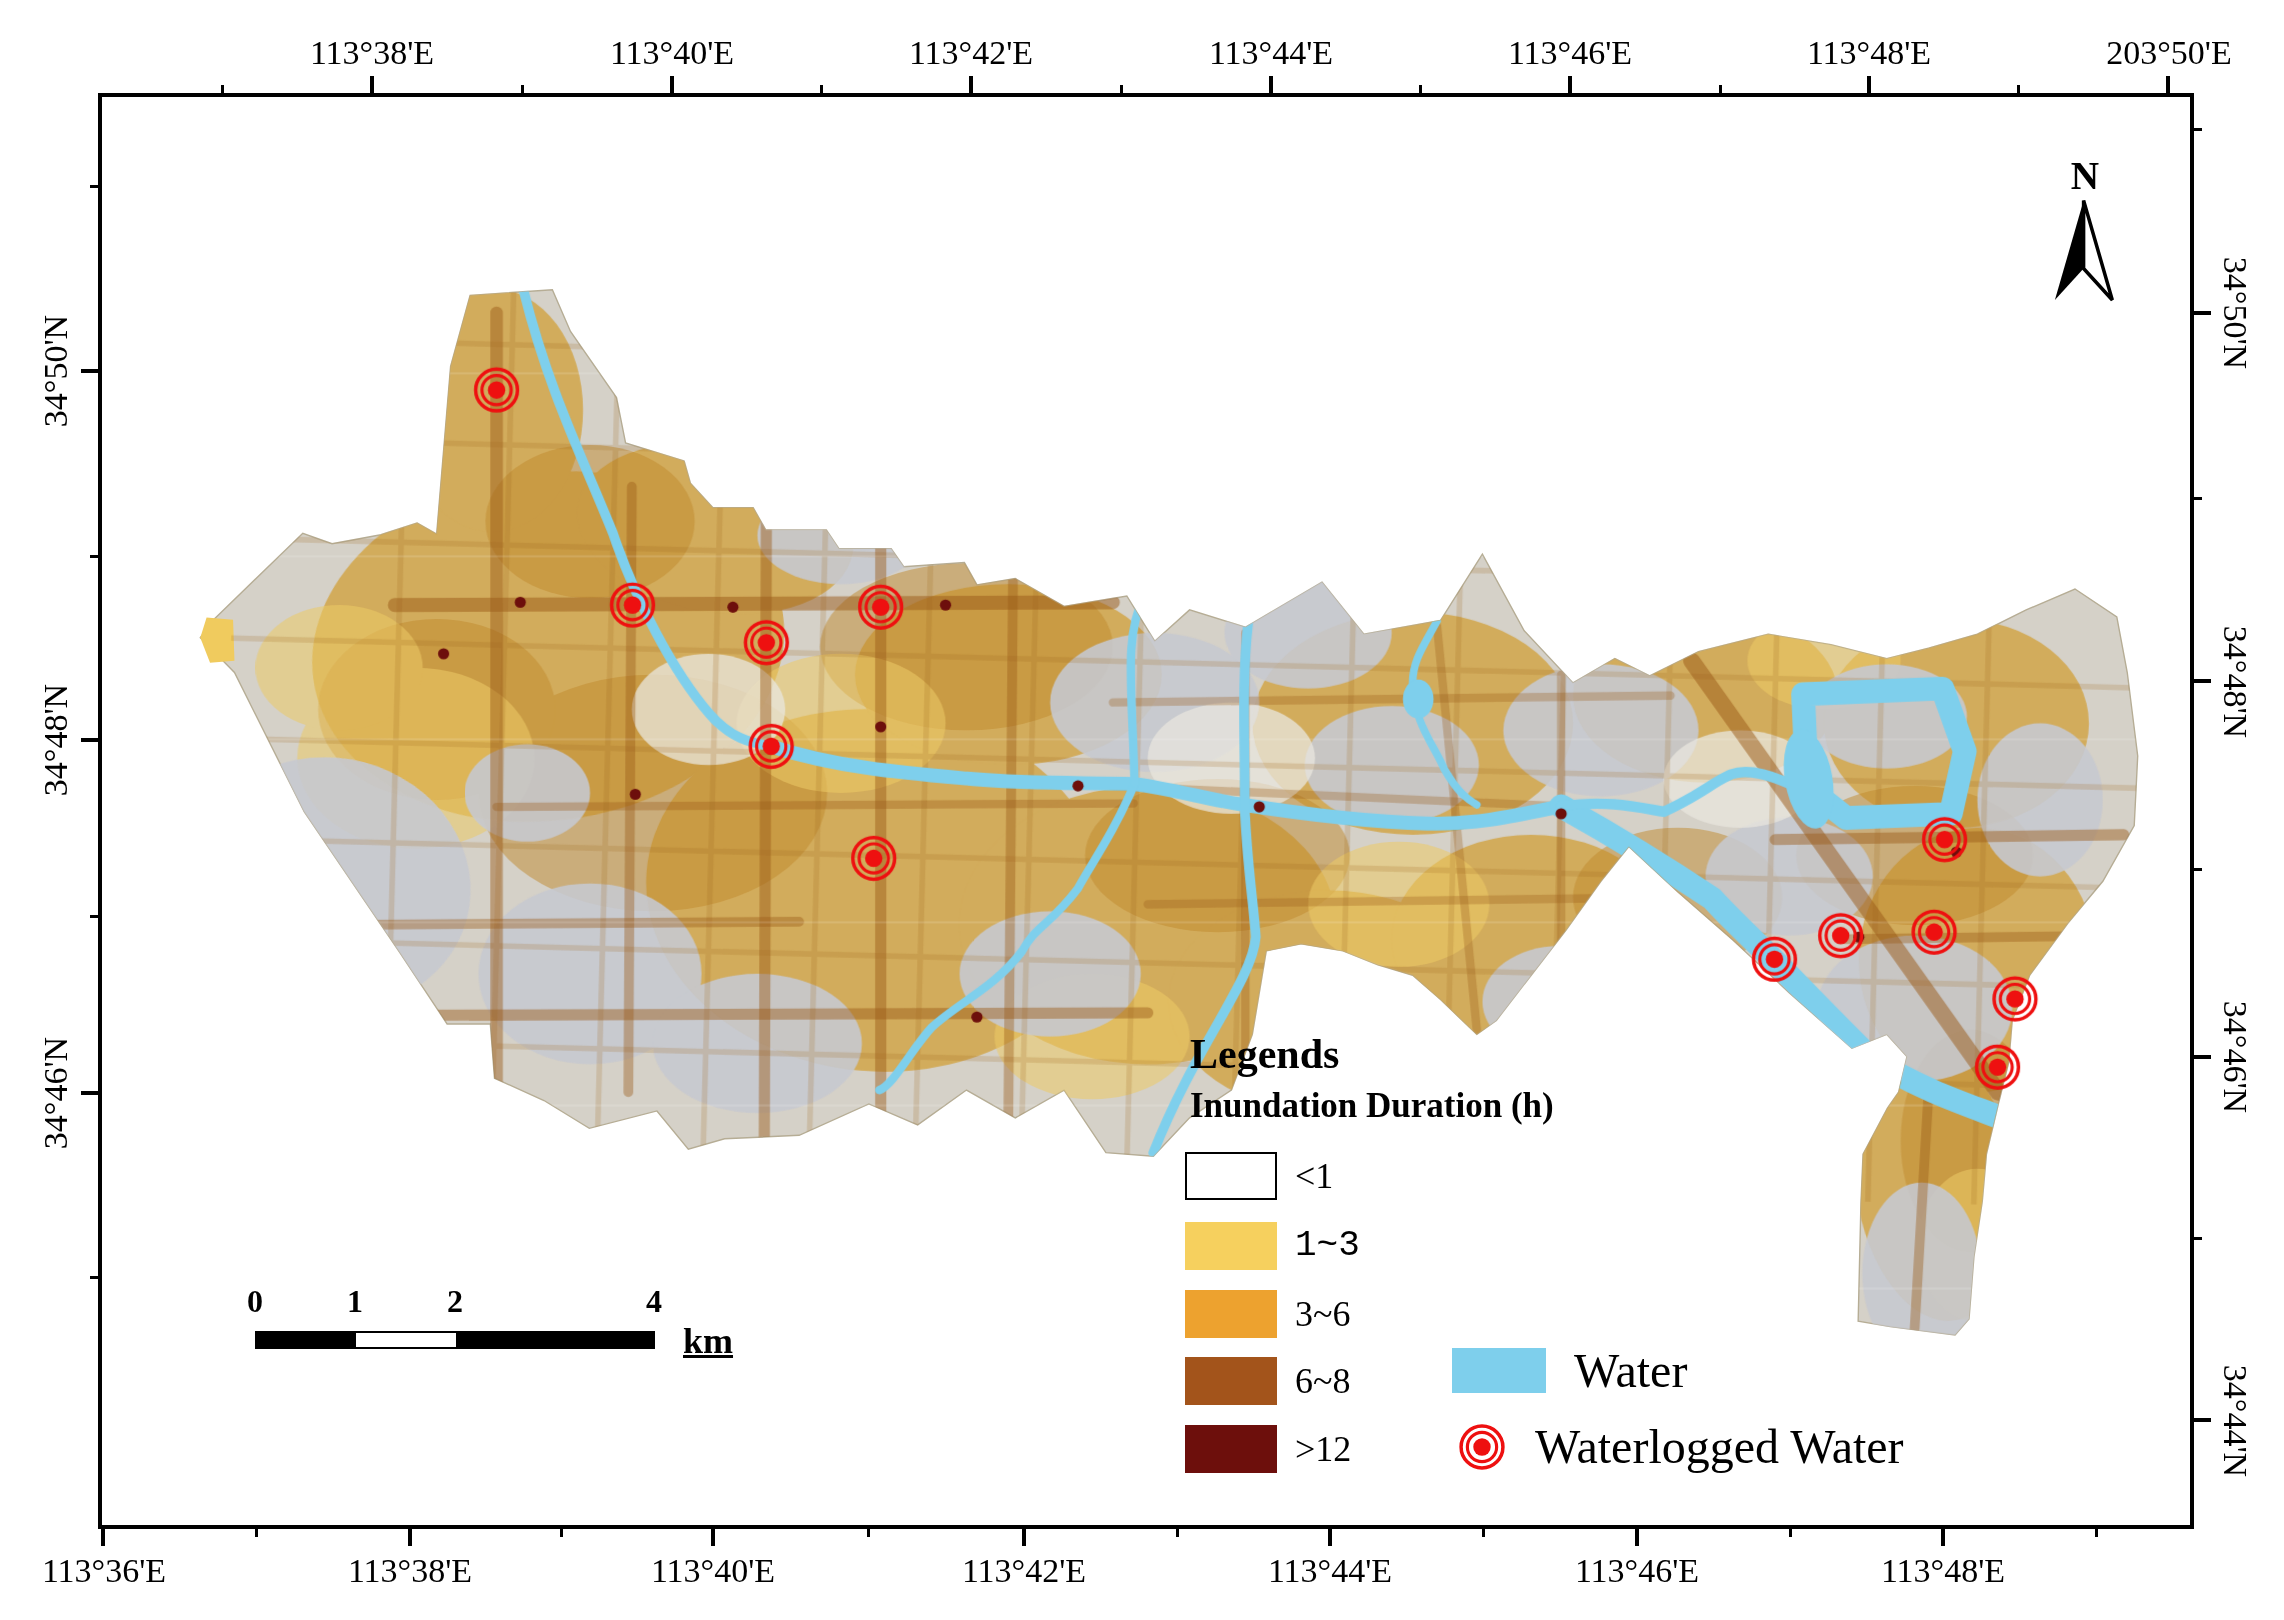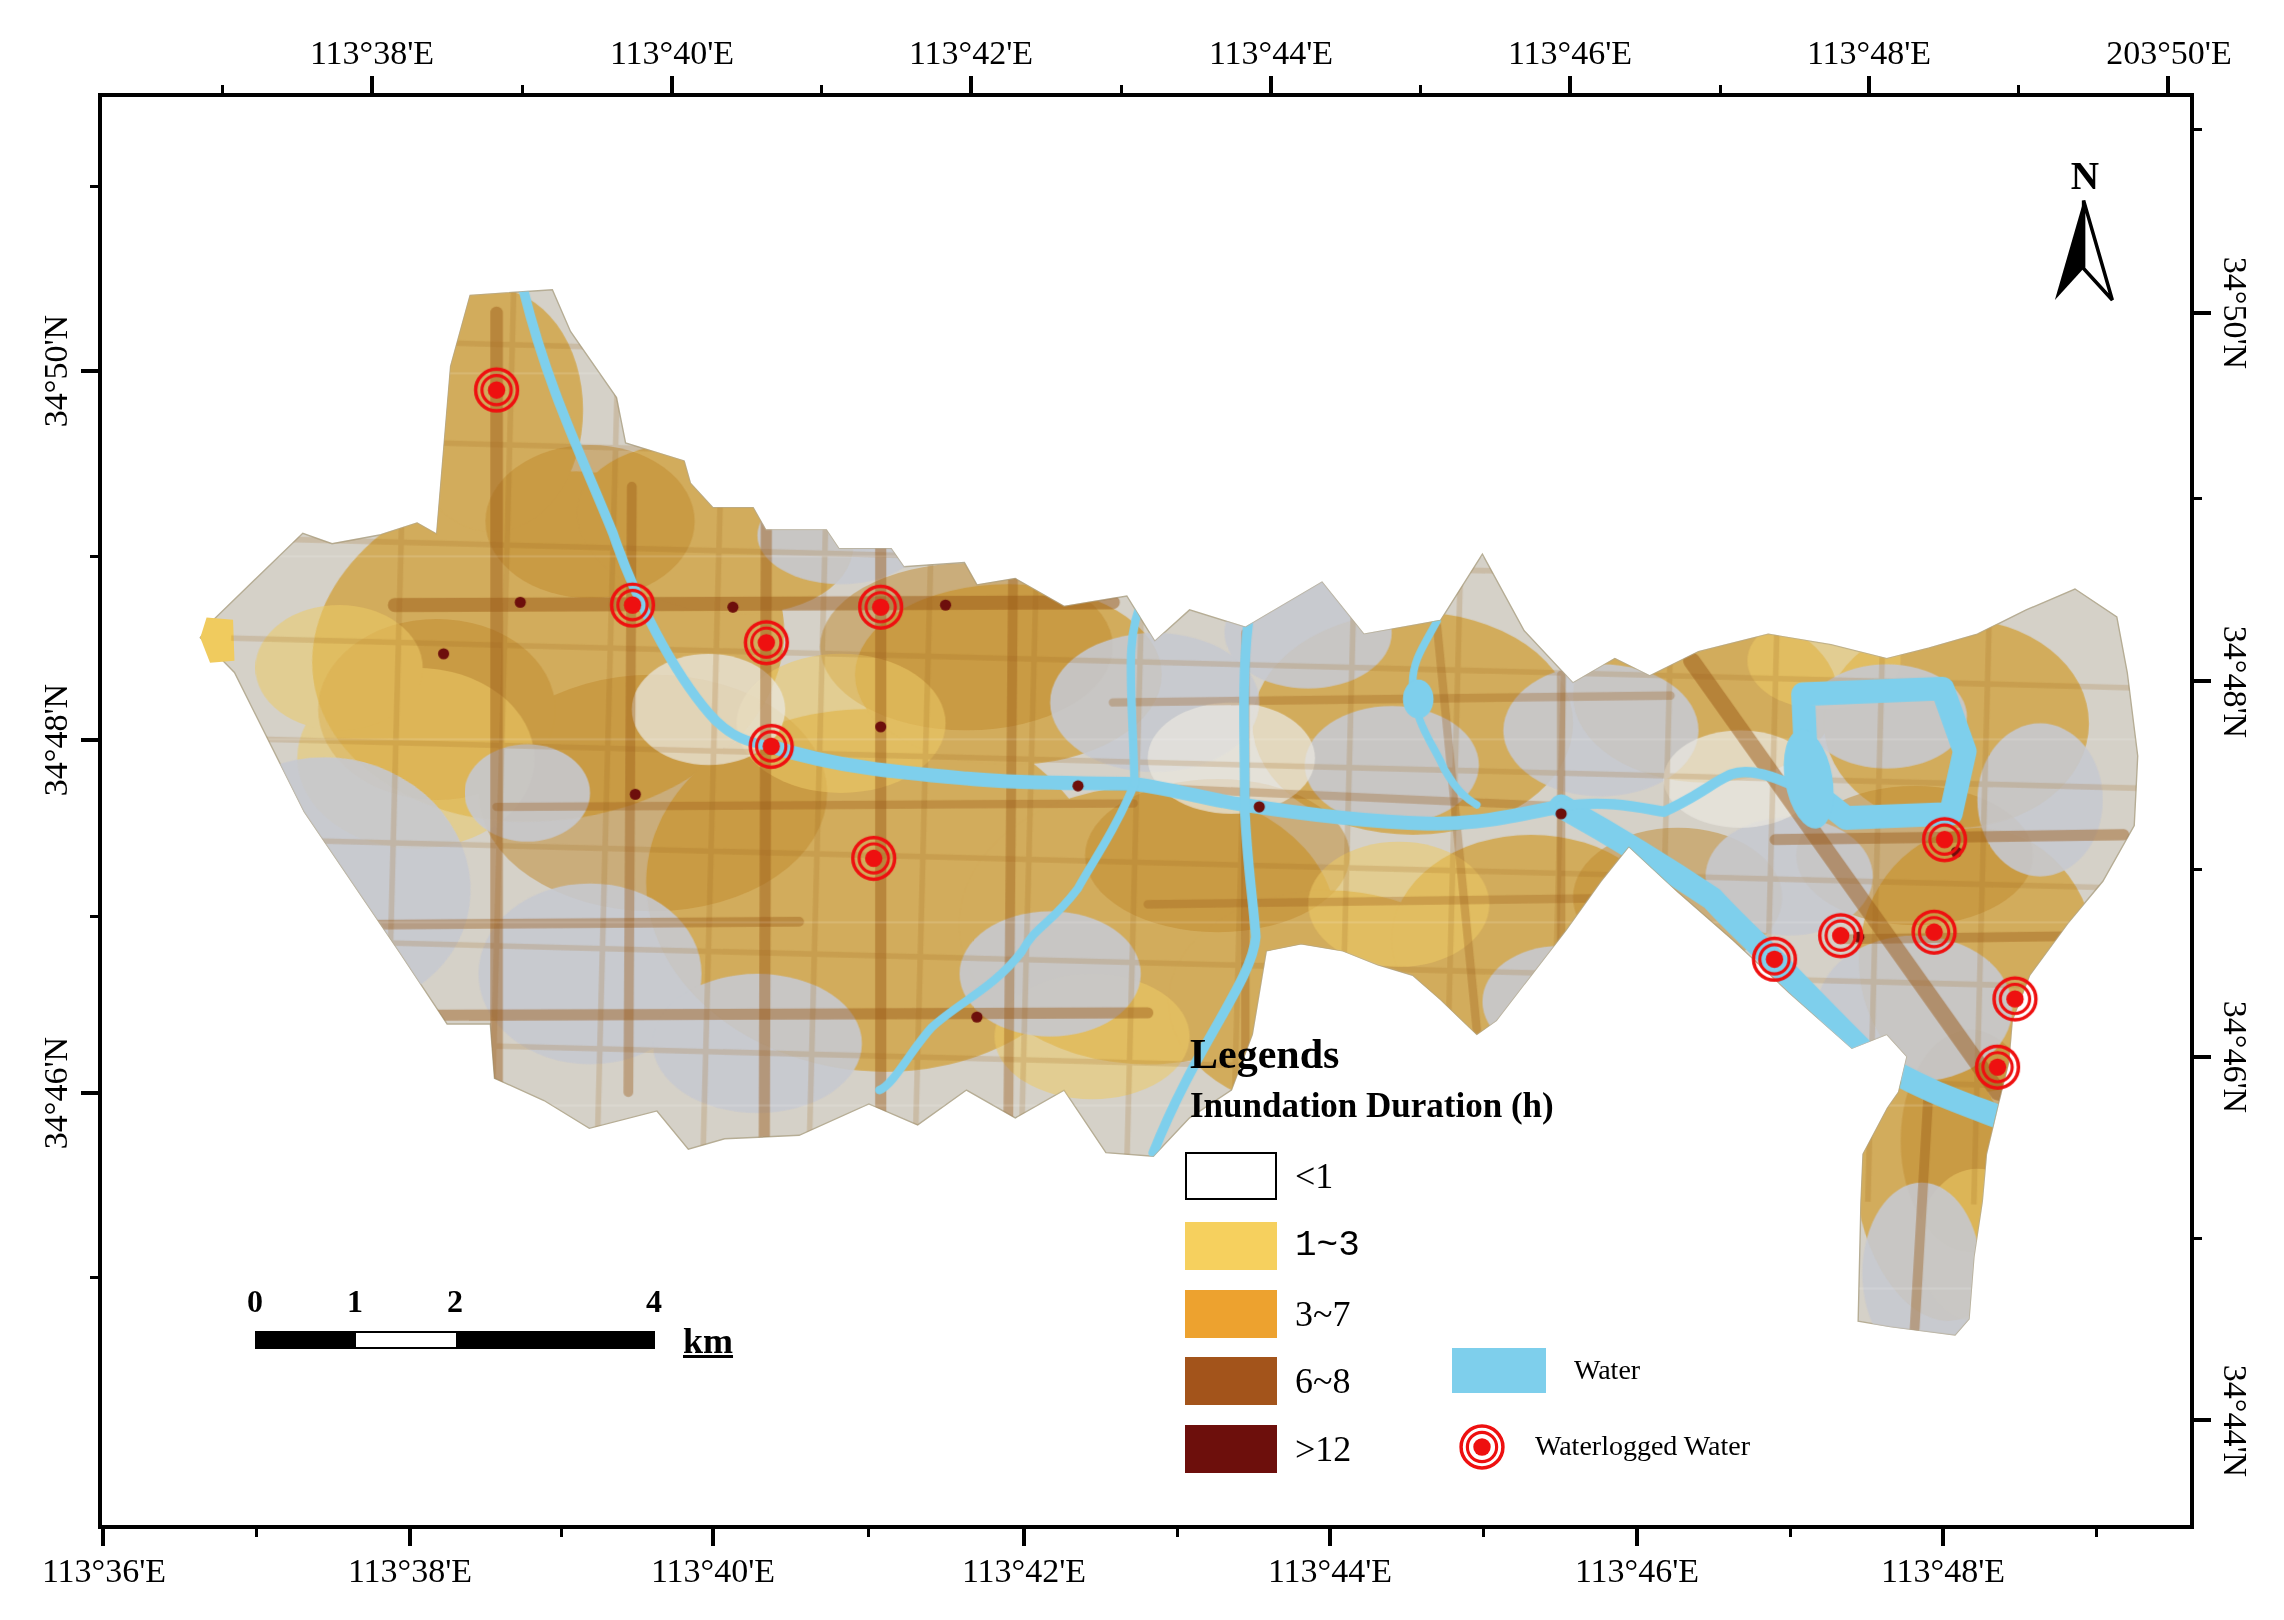--- a/index.html
+++ b/index.html
@@ -17,21 +17,21 @@
   #scalebar{position:absolute;left:224px;top:1281px;width:574px;height:98px;}
   .sb-num{position:absolute;font-size:32px;font-weight:bold;transform:translate(-50%,-50%);}
   #sb-bar{position:absolute;border:2.8px solid #000;box-sizing:border-box;display:flex;}
   .sb-seg{height:100%;}
   #sb-unit{position:absolute;font-size:36px;font-weight:bold;}
   #legend{position:absolute;left:0;top:0;width:2284px;height:1621px;pointer-events:none;}
   #legend-title{position:absolute;left:1190px;top:1023px;font-size:42px;font-weight:bold;margin-top:7px;}
   #legend-subtitle{position:absolute;left:1190px;top:1086px;font-size:35px;font-weight:bold;}
   .lg-swatch{position:absolute;box-sizing:border-box;}
   .lg-label{position:absolute;font-size:36px;line-height:48px;white-space:nowrap;}
-  #water-label,#spots-label{position:absolute;font-size:28px;white-space:nowrap;transform:translateY(-50%);}
+  #water-label,#spots-label{position:absolute;font-size:48px;white-space:nowrap;transform:translateY(-50%);}
   #spots-symbol{position:absolute;width:53px;height:53px;transform:translate(-50%,-50%);}
 </style>
 </head>
 <body>
 
 <div id="canvas">
 
   <div id="map-frame">
     <svg id="map-svg" viewBox="0 0 2995 2052" preserveAspectRatio="none">
         <defs>
@@ -339,21 +339,21 @@
 
   <div id="legend">
     <div id="legend-title">Legends</div>
     <div id="legend-subtitle">Inundation Duration (h)</div>
     <div id="legend-items">
         <div class="lg-swatch" style="left: 1185px; top: 1152px; width: 92px; height: 48px; background: rgb(255, 255, 255); border: 2.1px solid rgb(0, 0, 0);"></div>
         <div class="lg-label" style="left: 1295px; top: 1152px;">&lt;1</div>
         <div class="lg-swatch" style="left: 1185px; top: 1222px; width: 92px; height: 48px; background: rgb(246, 208, 94); border: none;"></div>
         <div class="lg-label" style="left: 1295px; top: 1222px; font-family: Liberation Mono, monospace;">1~3</div>
         <div class="lg-swatch" style="left: 1185px; top: 1290px; width: 92px; height: 48px; background: rgb(237, 162, 47); border: none;"></div>
-        <div class="lg-label" style="left: 1295px; top: 1290px;">3~7</div>
+        <div class="lg-label" style="left: 1295px; top: 1290px;">3~6</div>
         <div class="lg-swatch" style="left: 1185px; top: 1357px; width: 92px; height: 48px; background: rgb(163, 84, 27); border: none;"></div>
         <div class="lg-label" style="left: 1295px; top: 1357px;">6~8</div>
         <div class="lg-swatch" style="left: 1185px; top: 1425px; width: 92px; height: 48px; background: rgb(109, 15, 12); border: none;"></div>
         <div class="lg-label" style="left: 1295px; top: 1425px;">&gt;12</div>
       </div>
     <div id="water-swatch" class="lg-swatch" style="left: 1452px; top: 1348px; width: 94px; height: 45px; background: rgb(126, 207, 236);"></div>
     <div id="water-label" style="left: 1574px; top: 1370px;">Water</div>
     <svg id="spots-symbol" viewBox="-38 -38 76 76" style="left: 1482px; top: 1447px;">
         <circle cx="0" cy="0" r="30" fill="none" stroke="#ee1010" stroke-width="5"></circle>
         <circle cx="0" cy="0" r="21" fill="none" stroke="#ee1010" stroke-width="4.5"></circle>

